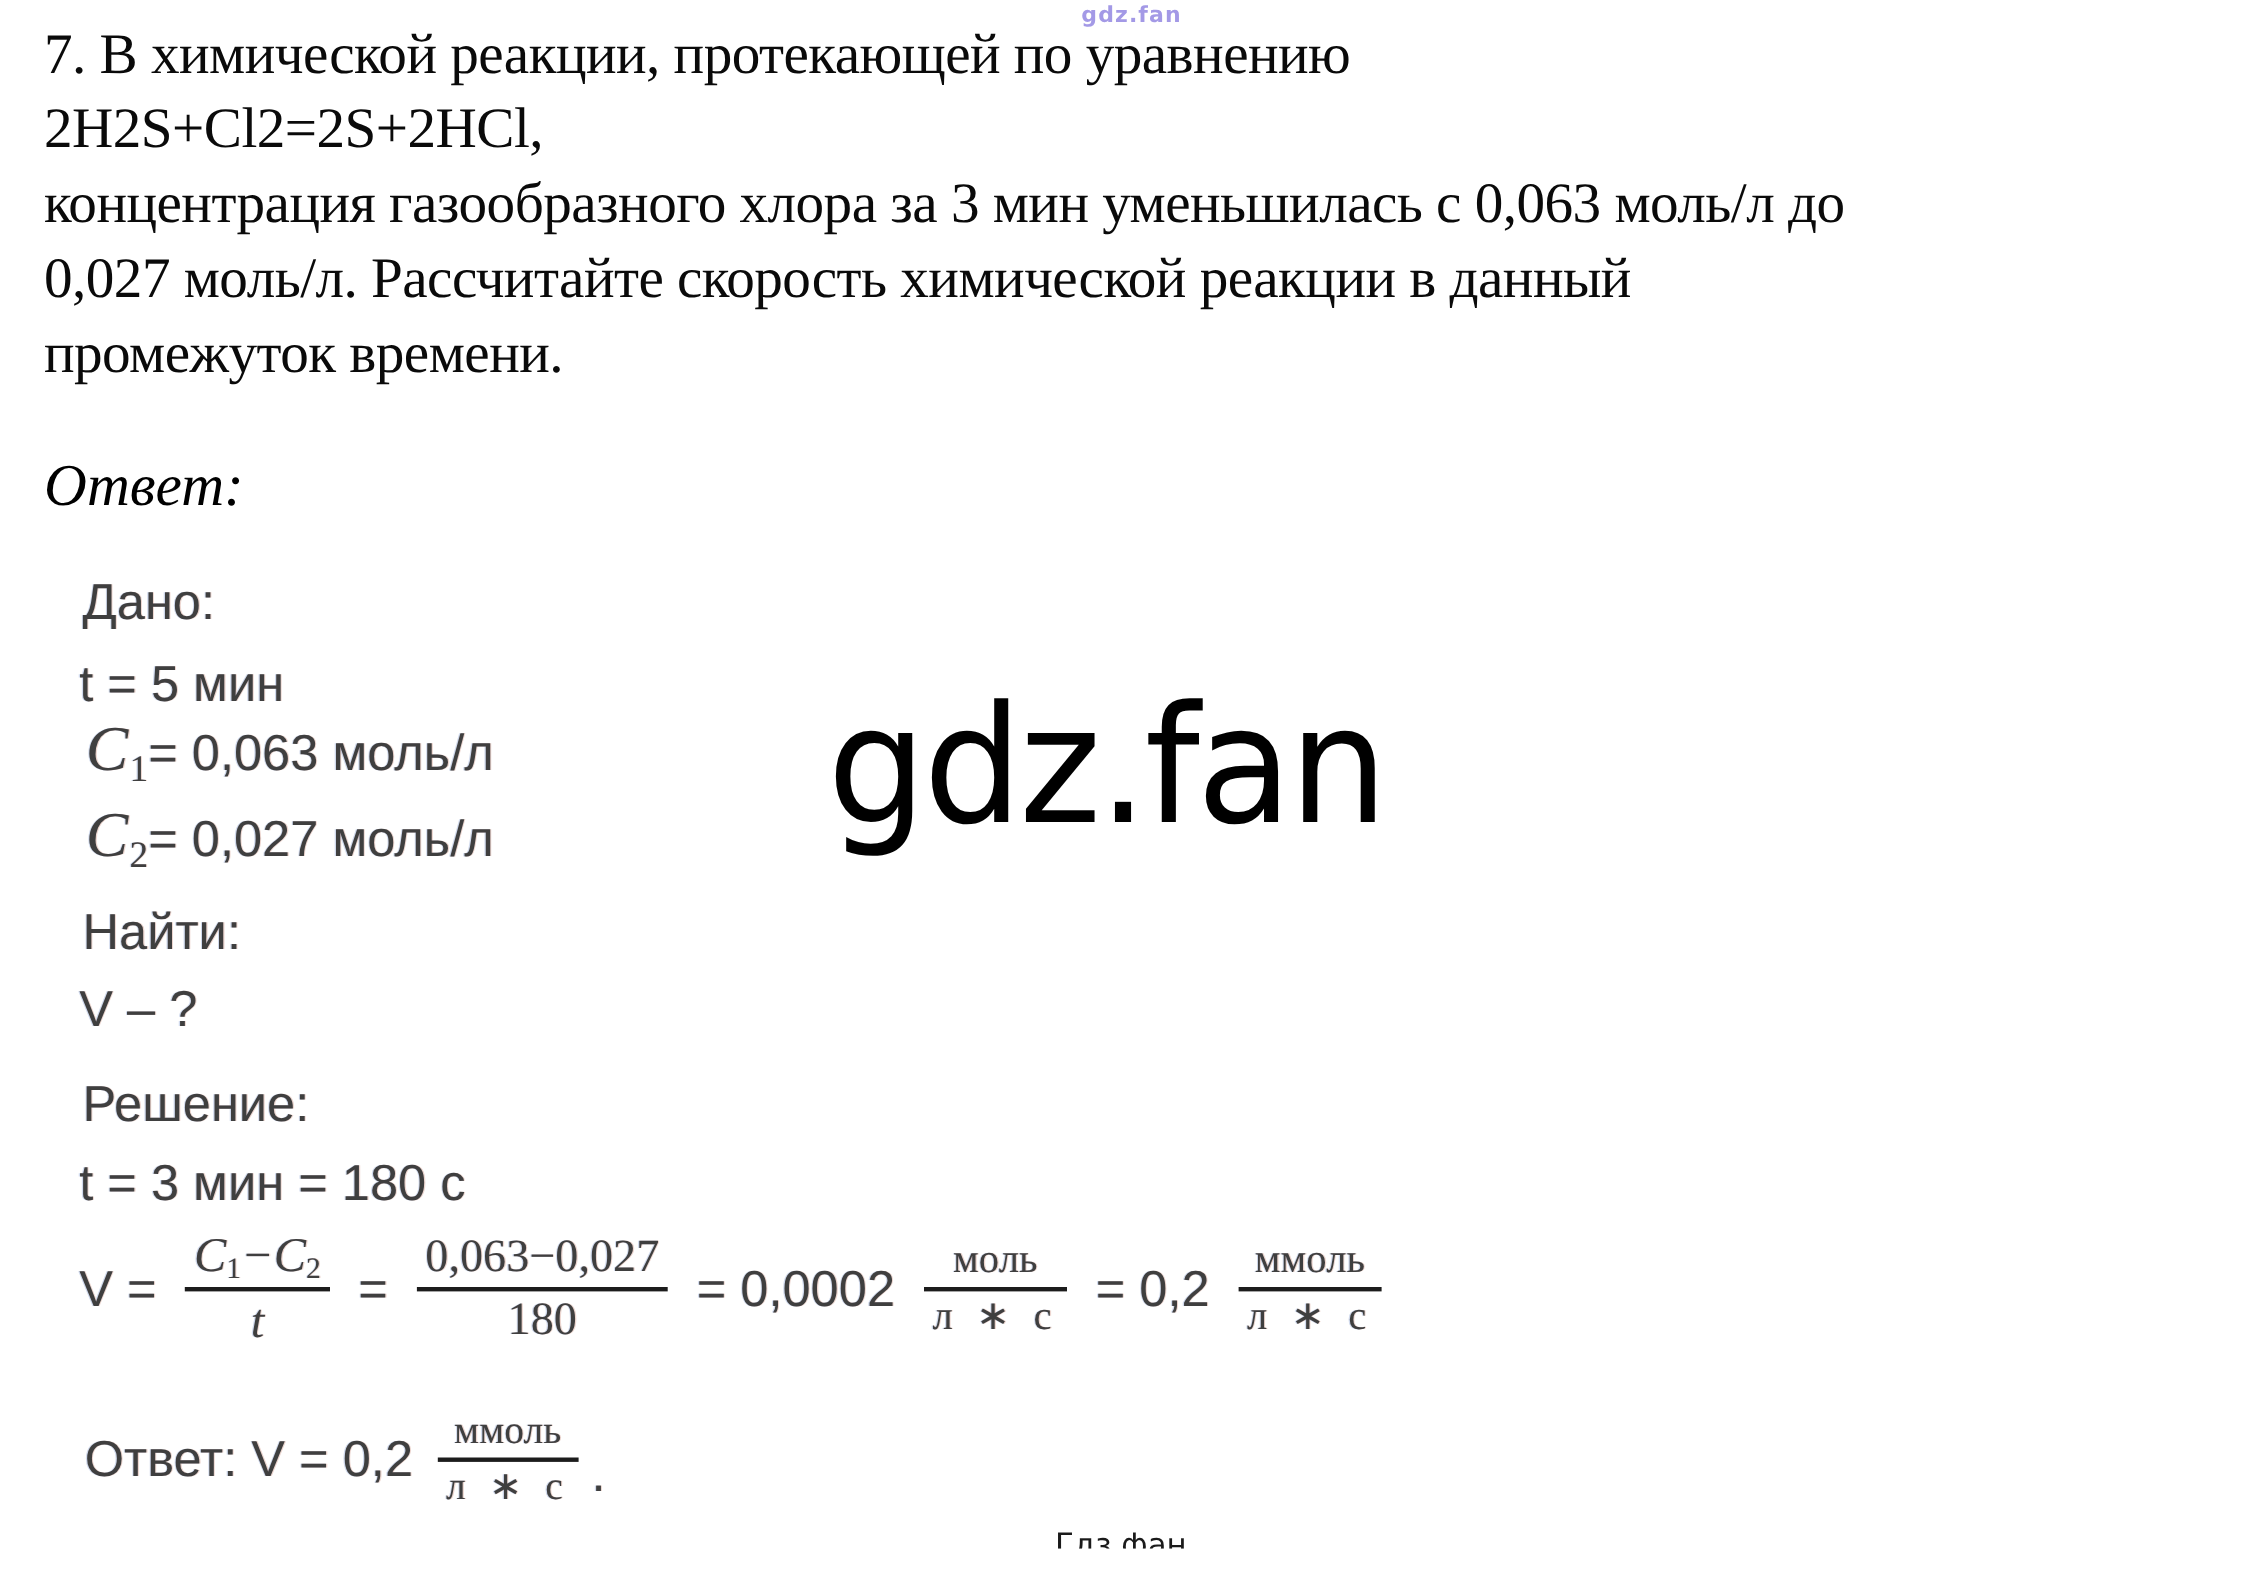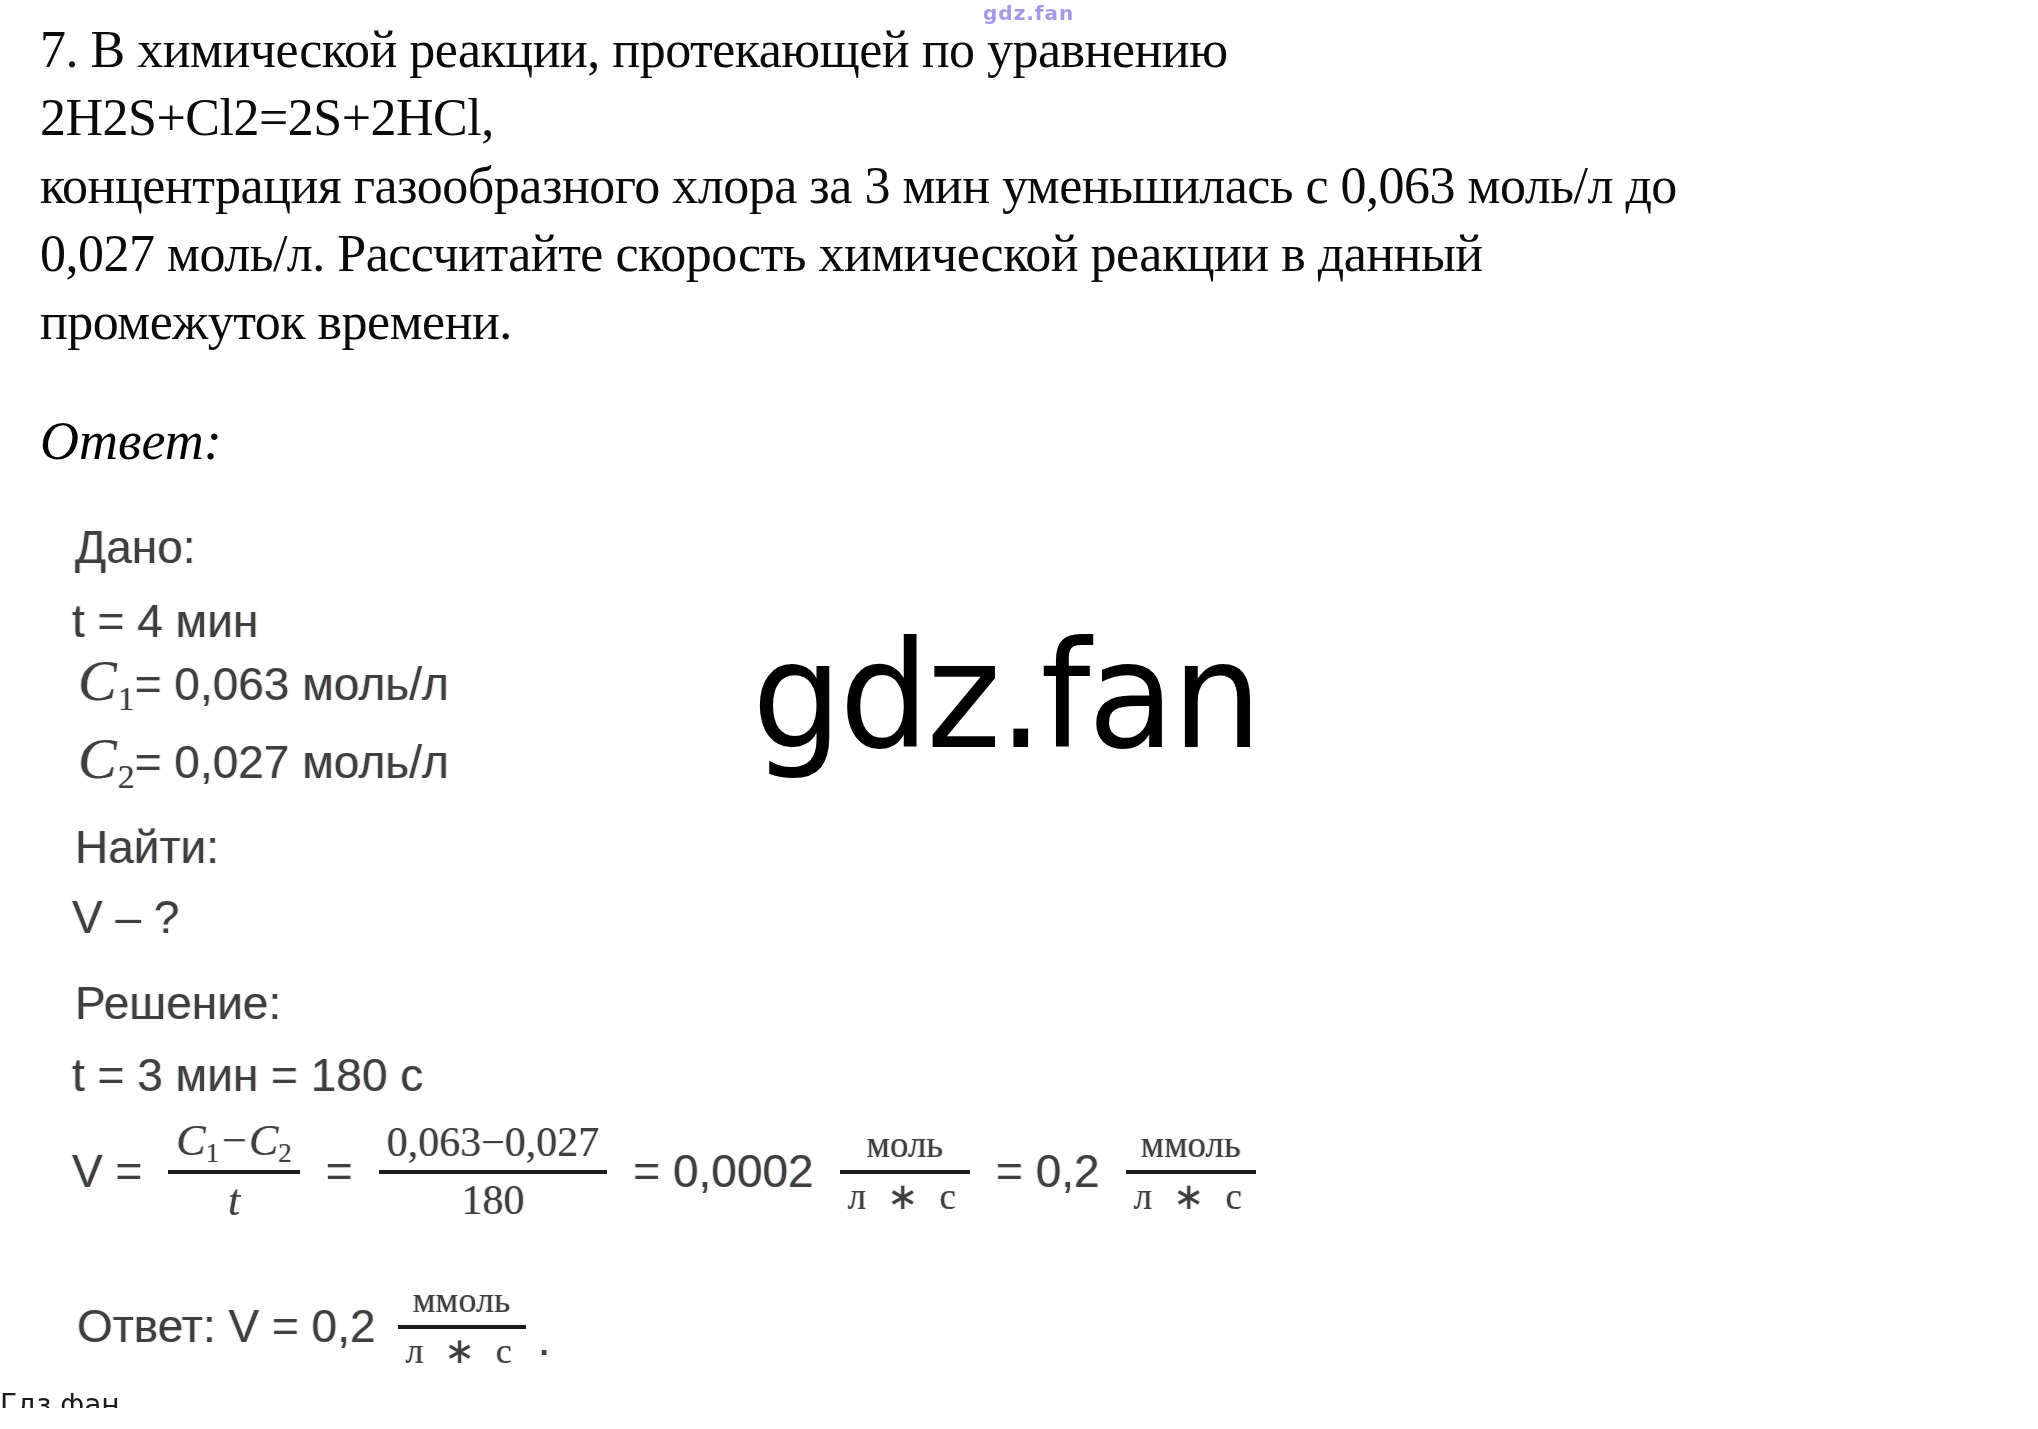--- a/index.html
+++ b/index.html
@@ -135,20 +135,21 @@
     transform: scaleX(.96);
     transform-origin: left center;
     line-height: 1;
   }
 
   
   .footer {
     position: absolute;
     left: 0; top: 1388px;
     width: 100%;
+    text-align: center;
     font-family: "DejaVu Sans", sans-serif;
     font-size: 28px;
     color: #1a1a1a;
   }
 </style>
 </head>
 <body>
 
 <div class="page">
 
@@ -158,21 +159,21 @@
     <div>7. В химической реакции, протекающей по уравнению</div>
     <div>2H2S+Cl2=2S+2HCl,</div>
     <div>концентрация газообразного хлора за 3 мин уменьшилась с 0,063 моль/л до</div>
     <div>0,027 моль/л. Рассчитайте скорость химической реакции в данный</div>
     <div>промежуток времени.</div>
   </div>
 
   <div class="answer-heading">Ответ:</div>
 
   <div class="scan s-line lbl-dado">Дано:</div>
-  <div class="scan s-line t-given">t = 4 мин</div>
+  <div class="scan s-line t-given">t = 5 мин</div>
 
   <div class="scan s-line c-line c1-line">
     <span class="c-sym">C</span>
       <span class="c-sub">1</span>
     <span class="c-val">= 0,063 моль/л</span>
   </div>
 
   <div class="scan s-line c-line c2-line">
     <span class="c-sym">C</span>
       <span class="c-sub">2</span>

